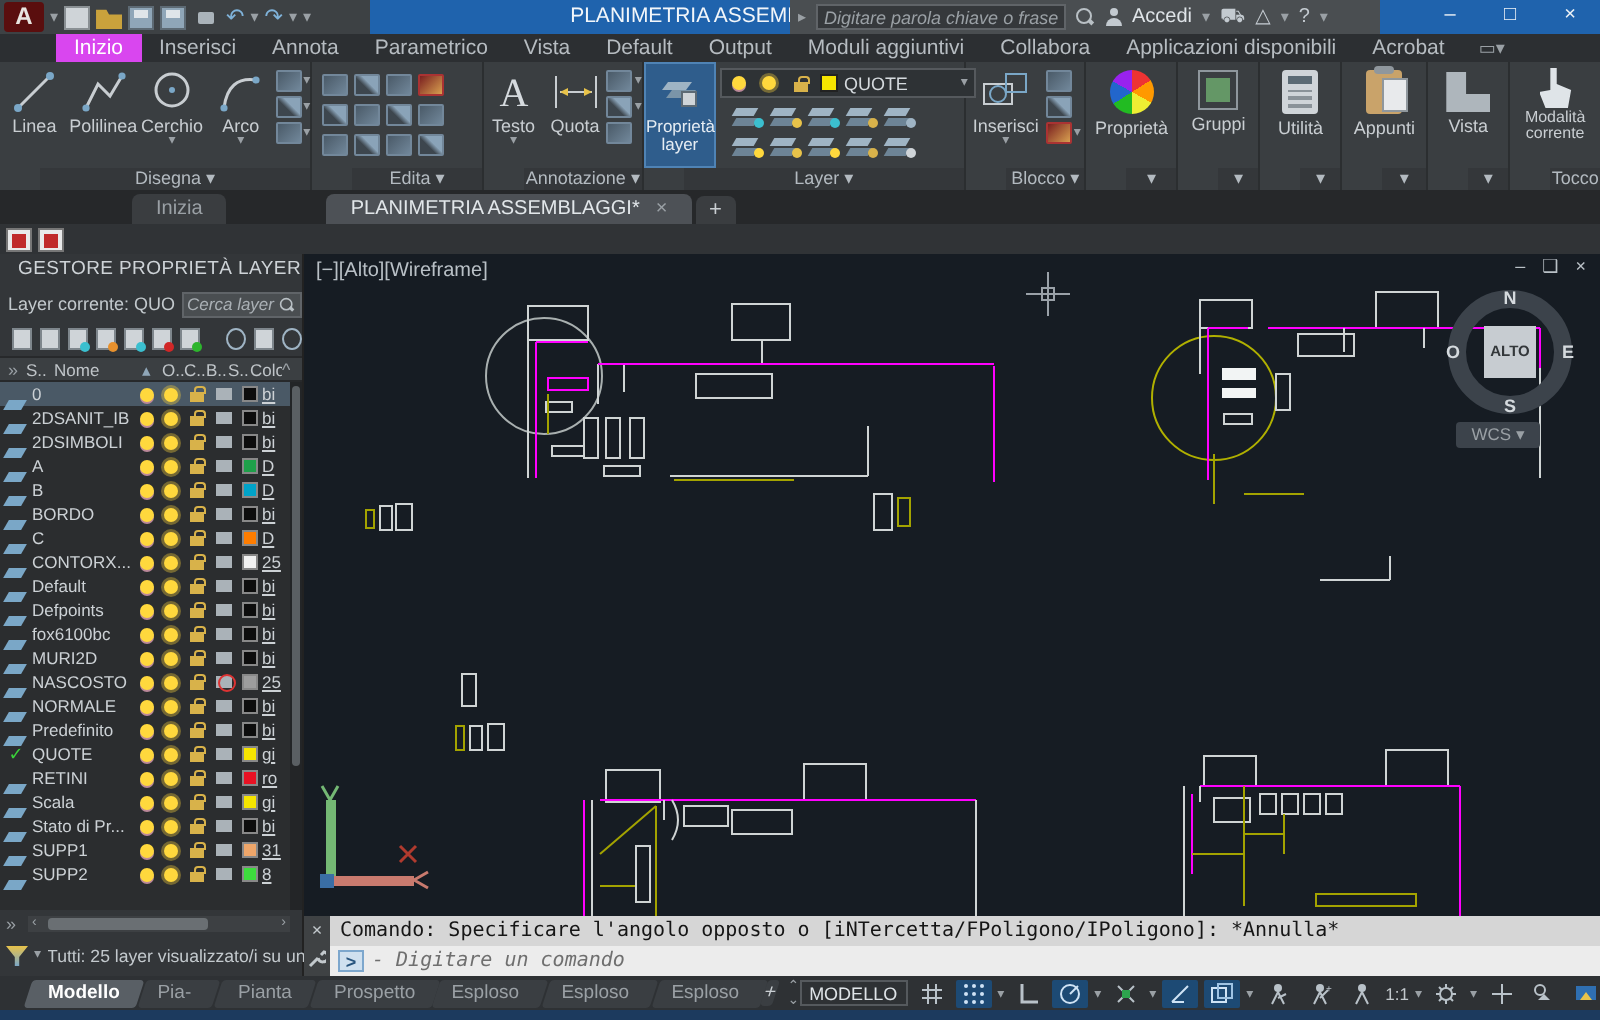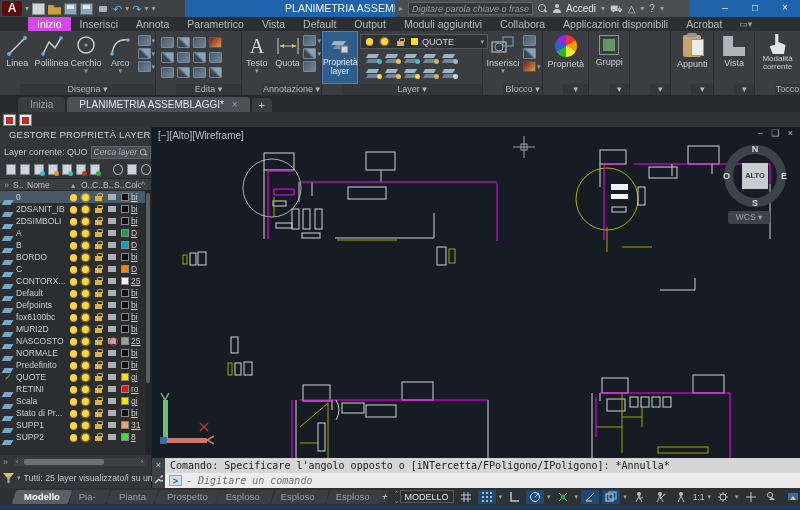--- a/index.html
+++ b/index.html
@@ -71,21 +71,21 @@
   .clip { width:18px; height:22px; margin:4px auto 0; background:#c9a36a; border-radius:2px; position:relative; }
   .clip::before { content:""; position:absolute; left:4px; top:-2px; width:10px; height:4px; background:#8f979d; border-radius:2px; }
   .clip::after { content:""; position:absolute; right:-3px; top:4px; width:11px; height:15px; background:#e8eaec; border:1px solid #8f979d; }
   .vista-L { width:22px; height:20px; margin:5px auto 0; background:#aeb6bc; clip-path:polygon(0 0,45% 0,45% 55%,100% 55%,100% 100%,0 100%); }
   .hand { width:16px; height:20px; margin:3px auto 0; background:#dfe4e8; clip-path:polygon(35% 0,55% 0,55% 40%,100% 55%,90% 100%,20% 100%,0 60%,35% 55%); }
   .grp-ico { width:20px; height:20px; margin:4px auto 0; border:1px solid #8f979d; position:relative; background:#3a3e41; }
   .grp-ico::after{ content:""; position:absolute; inset:3px; background:#6fae6f; opacity:.8; }
 
   
   .filetabs { position:absolute; left:0; top:95px; width:800px; height:17px; background:#26282a; display:flex; align-items:flex-end; padding-left:18px; gap:2px; }
-  .ftab { height:15px; line-height:15px; padding:0 12px; font-size:10px; color:#9aa0a5; background:#3a3d40; border-radius:4px 4px 0 0; white-space:nowrap; }
+  .ftab { height:15px; line-height:15px; padding:0 12px; font-size:10px; color:#9aa0a5; background:#3a3d40; border-radius:4px 4px 0 0; white-space:nowrap;margin-left:48px; }
   .ftab.active { background:#4d5156; color:#e2e7ea; }
   .ftab .x { margin-left:8px; color:#9aa0a5; }
   .ftab-plus { width:20px; height:14px; background:#3a3d40; border-radius:4px 4px 0 0; color:#c9ced2; text-align:center; line-height:14px; font-size:11px; }
 
   
   .pdfbar { position:absolute; left:0; top:112px; width:800px; height:15px; background:#303336; display:flex; align-items:center; gap:3px; padding-left:3px; }
   .pdfico { width:13px; height:12px; background:#e9eaea; border:1px solid #777; position:relative; }
   .pdfico::after { content:""; position:absolute; left:2px; top:2px; width:7px; height:7px; background:#c02a2a; }
 
   
@@ -424,20 +424,24 @@
 
     <div class="panel" style="width:42px">
       <div class="pbody" style="display:block">
         <div class="grp-ico"></div>
         <div class="tl" style="text-align:center;font-size:9px;margin-top:2px">Gruppi</div>
       </div>
       <div class="plabel">▾</div>
     </div>
 
     <div class="panel" style="width:42px">
+      <div class="pbody" style="display:block">
+        <div class="calc"></div>
+        <div class="tl" style="text-align:center;font-size:9px;margin-top:2px">Utilità</div>
+      </div>
       <div class="plabel">▾</div>
     </div>
 
     <div class="panel" style="width:44px">
       <div class="pbody" style="display:block">
         <div class="clip"></div>
         <div class="tl" style="text-align:center;font-size:9px;margin-top:2px">Appunti</div>
       </div>
       <div class="plabel">▾</div>
     </div>

